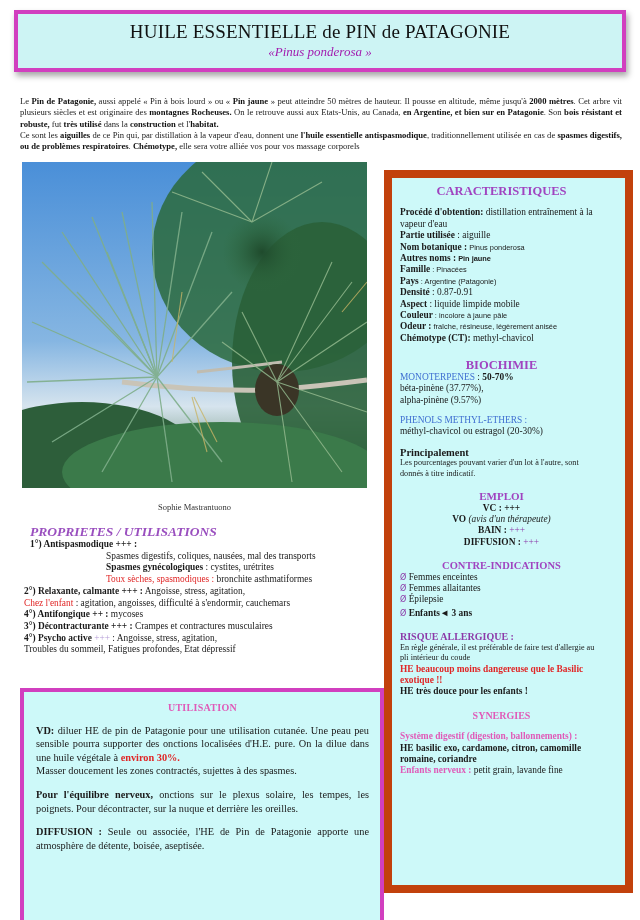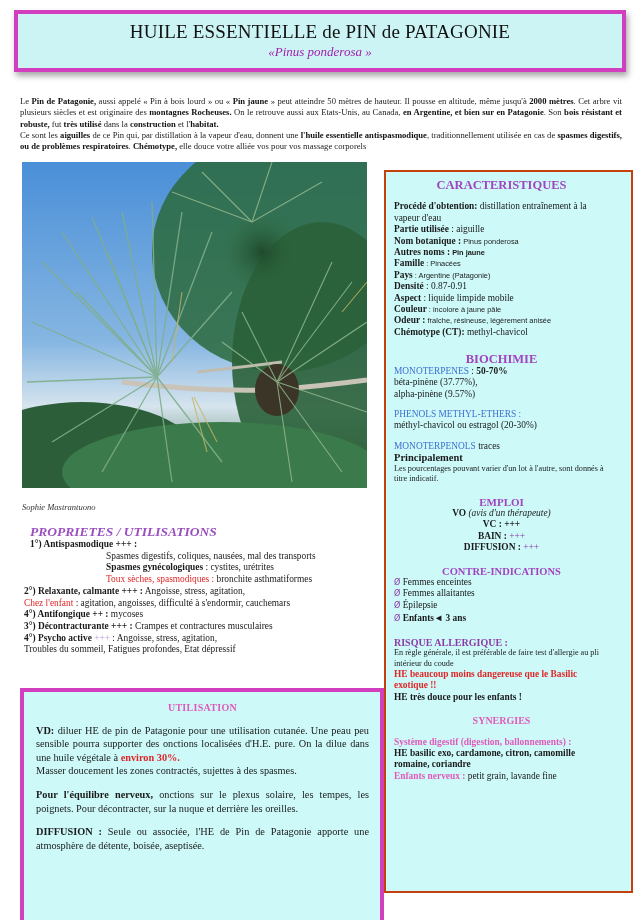--- a/index.html
+++ b/index.html
@@ -21,43 +21,43 @@
   }
   .intro b { color: #111; }
 
   .photo {
     position: absolute; left: 22px; top: 162px; width: 345px; height: 326px;
     overflow: hidden;
     background: linear-gradient(180deg, #4d8fd6 0%, #7fb4e4 40%, #a9c9e6 55%, #5d8a5d 80%, #2f5e3a 100%);
   }
   .photo svg { display: block; }
   .photo-caption {
-    position: absolute; left: 22px; top: 502px; width: 345px; text-align: left;
-    font-size: 8.5px; font-style: italic; color: #333;
+    position: absolute; left: 22px; top: 502px; width: 345px; text-align: center;
+    font-size: 8.5px; color: #333;
   }
 
   .props { position: absolute; left: 30px; top: 525px; width: 345px; font-size: 9.4px; line-height: 11.7px; color: #1a1a1a; }
   .props-title { font-size: 13.5px; font-style: italic; font-weight: bold; color: #9a4fbf; line-height: 14px; margin-bottom: 0px; }
   .props .indent { padding-left: 76px; }
   .red { color: #e02626; }
   .lightpurple { color: #b39ad6; }
 
   .util-box {
     position: absolute; left: 20px; top: 688px; width: 364px; height: 242px;
     background: #cdf9f9; border: 4px solid #d13fbf;
     padding: 9px 11px 0 12px;
     font-size: 10.3px; line-height: 13.6px; color: #1a1a1a;
   }
   .util-title { text-align: center; font-weight: bold; color: #e05ab8; font-size: 10px; margin-bottom: 9px; letter-spacing: 0.3px; }
   .util-box p { text-align: justify; margin-bottom: 10px; }
   .util-box p.tight { margin-bottom: 0; }
 
   .right-box {
     position: absolute; left: 384px; top: 170px; width: 249px; height: 723px;
-    background: #cdf9f9; border: 2px solid #c2410c;
+    background: #cdf9f9; border: 8px solid #c2410c;
     padding: 8px 22px 0 8px;
     font-size: 9.4px; line-height: 11.4px; color: #1a1a1a;
   }
   .sec-title { text-align: center; font-weight: bold; color: #a044c0; font-size: 12.5px; }
   .sec-title.pink { color: #e05ab8; font-size: 10px; }
   .sm { font-family: "Liberation Sans", "DejaVu Sans", sans-serif; font-size: 7.4px; margin-top: 36px; }
   .blue { color: #3f6fd1; font-weight: normal; }
   .purple { color: #8c3aa8; font-weight: bold; }
   .pinkb { color: #e05ab8; font-weight: bold; }
   .center { text-align: center; }
@@ -67,21 +67,21 @@
 </head>
 <body>
 
 <div class="header-box">
   <div class="header-title">HUILE ESSENTIELLE  de PIN de PATAGONIE</div>
   <div class="header-sub">«Pinus ponderosa »</div>
 </div>
 
 <div class="intro">
   <div><span>Le </span><b>Pin de Patagonie,</b><span> aussi appelé « Pin à bois lourd » ou « </span><b>Pin jaune</b><span> » peut atteindre 50 mètres de hauteur. Il pousse en altitude, même jusqu'à </span><b>2000 mètres</b><span>. Cet arbre vit plusieurs siècles et est originaire des </span><b>montagnes Rocheuses.</b><span> On le retrouve aussi aux Etats-Unis, au Canada, </span><b>en Argentine, et bien sur en Patagonie</b><span>. Son </span><b>bois résistant et robuste,</b><span> fut </span><b>très utilisé</b><span> dans la </span><b>construction</b><span> et l'</span><b>habitat.</b></div>
-  <div><span>Ce sont les </span><b>aiguilles</b><span> de ce Pin qui, par distillation à la vapeur d'eau, donnent une </span><b>l'huile essentielle  antispasmodique</b><span>, traditionnellement utilisée en cas de </span><b>spasmes digestifs, ou de problèmes respiratoires</b><span>. </span><b>Chémotype,</b><span>  elle douce votre alliée vos pour vos massage corporels</span></div>
+  <div><span>Ce sont les </span><b>aiguilles</b><span> de ce Pin qui, par distillation à la vapeur d'eau, donnent une </span><b>l'huile essentielle  antispasmodique</b><span>, traditionnellement utilisée en cas de </span><b>spasmes digestifs, ou de problèmes respiratoires</b><span>. </span><b>Chémotype,</b><span>  elle sera votre alliée vos pour vos massage corporels</span></div>
 </div>
 
 <div class="photo">
   <svg width="345" height="326" viewBox="0 0 345 326">
     <defs>
       <linearGradient id="sky" x1="0" y1="0" x2="0" y2="1">
         <stop offset="0" stop-color="#4a8fd8"></stop>
         <stop offset="0.55" stop-color="#86b6e2"></stop>
         <stop offset="0.75" stop-color="#d6e4ee"></stop>
         <stop offset="1" stop-color="#3e6b46"></stop>
@@ -181,28 +181,27 @@
 
   <div style="height:16px"></div>
   <div class="sec-title">BIOCHIMIE</div>
   <div><span class="blue">MONOTERPENES</span><span> : </span><b>50-70%</b></div>
   <div>béta-pinène (37.77%),</div>
   <div>alpha-pinène (9.57%)</div>
   <div class="gap"></div>
   <div class="blue">PHENOLS METHYL-ETHERS :</div>
   <div>méthyl-chavicol ou estragol (20-30%)</div>
   <div class="gap"></div>
-  <div><span class="blue">MONOTERPENOLS</span><span> traces</span></div>
   <div style="font-weight:bold; font-size:10.5px;">Principalement</div>
   <div style="font-size:8.2px; line-height:10.5px;">Les pourcentages pouvant varier d'un lot à l'autre, sont donnés à titre indicatif.</div>
 
   <div style="height:12px"></div>
   <div class="sec-title" style="font-size:11px;">EMPLOI</div>
+  <div class="center"><b>VC : </b><b>+++</b></div>
   <div class="center"><b>VO</b><i> (avis d'un thérapeute)</i></div>
-  <div class="center"><b>VC : </b><b>+++</b></div>
   <div class="center"><b>BAIN : </b><span style="color:#8c3aa8">+++</span></div>
   <div class="center"><b>DIFFUSION : </b><span style="color:#8c3aa8">+++</span></div>
 
   <div style="height:12px"></div>
   <div class="sec-title" style="font-size:10.5px;">CONTRE-INDICATIONS</div>
   <div><span class="ci-bullet">Ø</span> <span>Femmes enceintes</span></div>
   <div><span class="ci-bullet">Ø</span> <span>Femmes allaitantes</span></div>
   <div><span class="ci-bullet">Ø</span> <span>Épilepsie</span></div>
   <div style="margin-top:2px;"><span class="ci-bullet">Ø</span> <b>Enfants◄ 3 ans</b></div>
 

